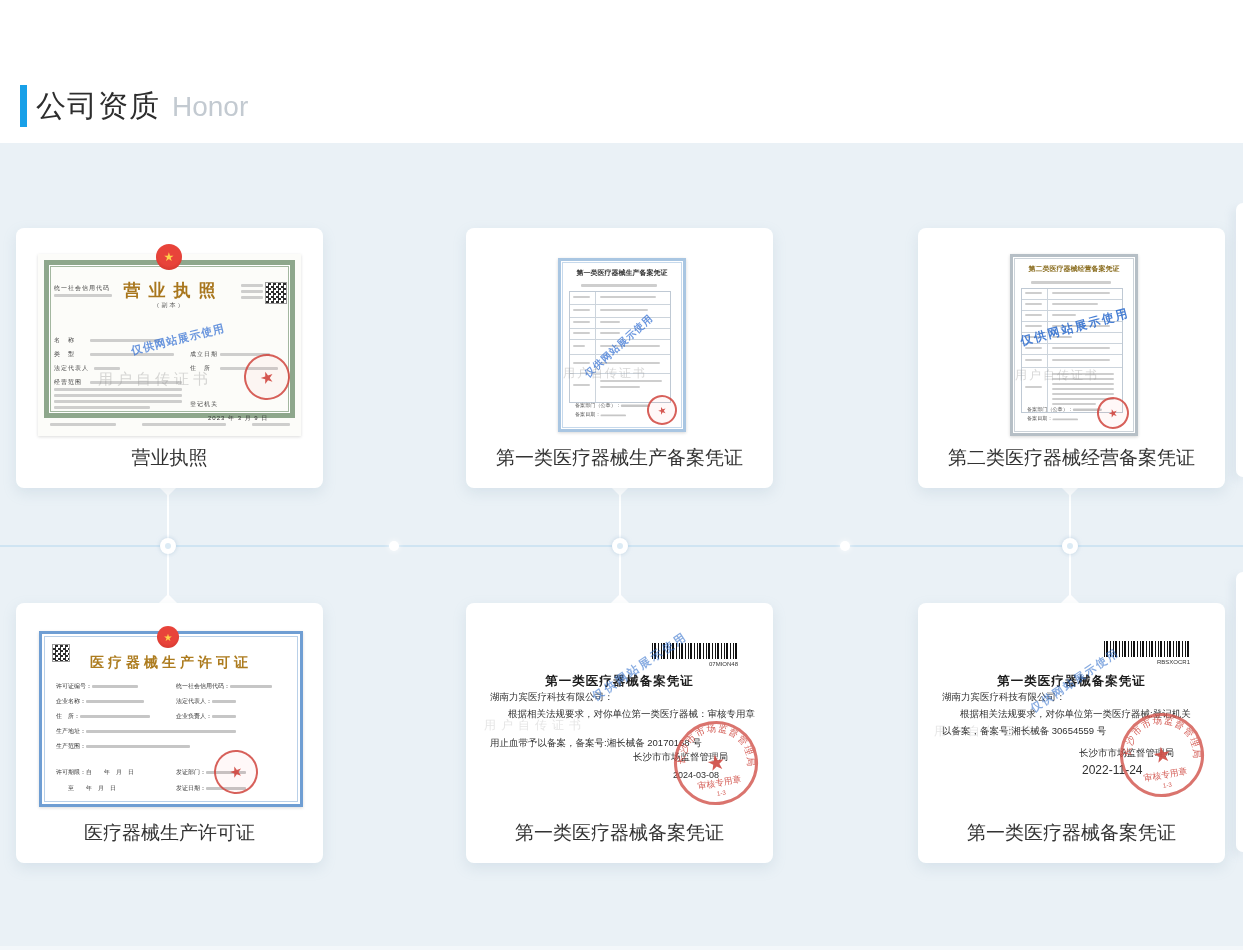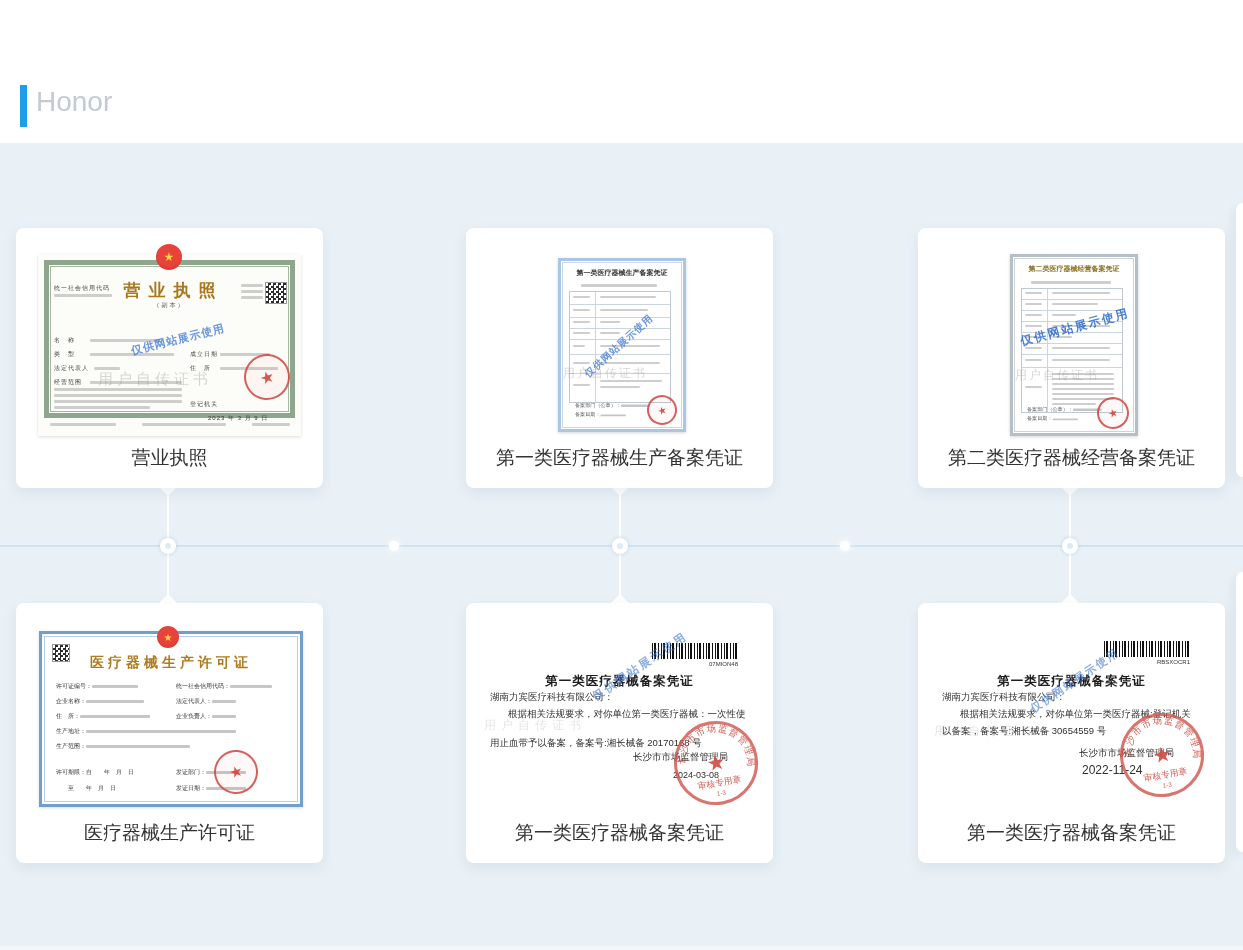--- a/index.html
+++ b/index.html
@@ -72,20 +72,21 @@
   .stamp-big svg{width:100%;height:100%;}
 </style>
 </head>
 <body>
 
 <div class="page">
 
   <div class="header">
     <div class="accent"></div>
     <div class="title-row">
+      <span class="title-zh">公司资质</span>
       <span class="title-en">Honor</span>
     </div>
   </div>
 
   <div class="stage"></div>
 
   <div class="hline"></div>
 
   <div class="vline" style="left:167px"></div>
   <div class="vline" style="left:619px"></div>
@@ -329,21 +330,21 @@
     </div>
     <div class="caption">医疗器械生产许可证</div>
   </div>
 
   <div class="card" style="left:466px;top:603px">
     <div style="position:absolute;inset:0">
       <div class="bc"></div>
       <div class="bc-code">07MION48</div>
       <div class="doc-title">第一类医疗器械备案凭证</div>
       <div class="doc-line" style="left:24px;top:88px">湖南力宾医疗科技有限公司：</div>
-      <div class="doc-line" style="left:42px;top:105px">根据相关法规要求，对你单位第一类医疗器械：一次性使</div>
+      <div class="doc-line" style="left:42px;top:105px">根据相关法规要求，对你单位第一类医疗器械：审核专用章</div>
       <div class="doc-line" style="left:24px;top:134px">用止血带予以备案，备案号:湘长械备 20170168 号</div>
       <div class="doc-line" style="left:0;top:148px;width:262px;text-align:right">长沙市市场监督管理局</div>
       <div class="doc-line" style="left:170px;top:167px;width:120px;text-align:center;font-size:9px">2024-03-08</div>
       <div class="stamp-big" style="left:206px;top:116px">
         <svg viewBox="0 0 100 100">
           <defs>
               <path id="arc-a" d="M 50 50 m -36 0 a 36 36 0 1 1 72 0 a 36 36 0 1 1 -72 0"></path>
             </defs>
           <circle cx="50" cy="50" r="46" fill="none" stroke="#cf4a42" stroke-width="3.5" opacity=".85"></circle>
           <text font-size="10.5" fill="#cf4a42" letter-spacing="1.5"><textPath href="#arc-a" startOffset="2%">长沙市市场监督管理局</textPath></text>

